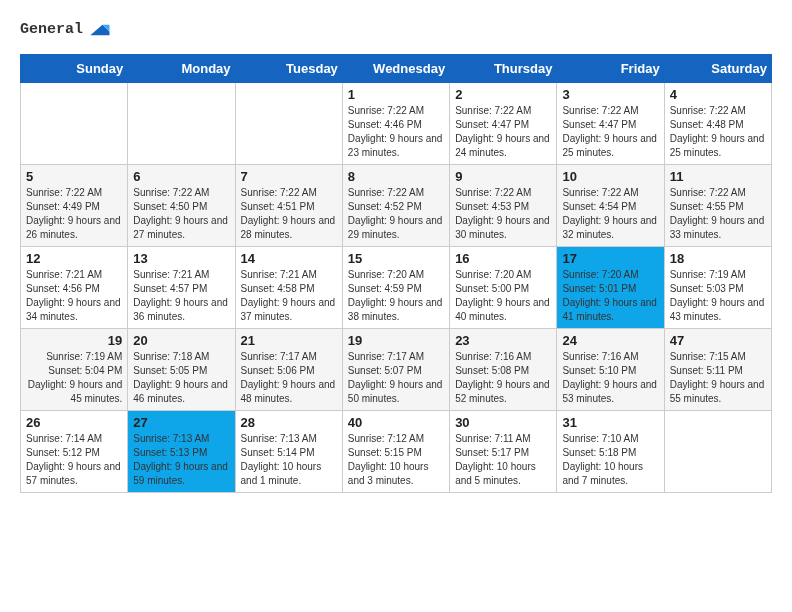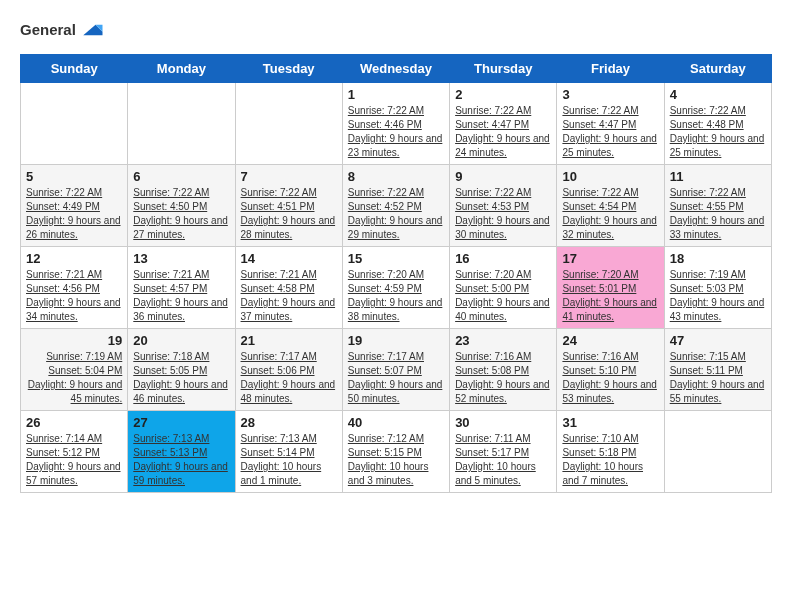--- a/index.html
+++ b/index.html
@@ -54,21 +54,21 @@
       width: 100%;
       border-collapse: collapse;
       border: 1px solid #bbb;
     }
     .calendar th {
       background: #1565c0;
       color: #fff;
       font-size: 13px;
       font-weight: bold;
       padding: 6px 4px;
-      text-align: center;
+      text-align: right;
       border: 1px solid #1565c0;
     }
     .calendar td {
       width: calc(100%/7);
       vertical-align: top;
       border: 1px solid #ccc;
       padding: 4px 5px;
       font-size: 10.5px;
       color: #222;
       min-height: 80px;
@@ -83,33 +83,32 @@
     .day-number {
       font-size: 13px;
       font-weight: bold;
       margin-bottom: 2px;
       color: #222;
     }
     .day-info {
       font-size: 10px;
       color: #333;
       line-height: 1.4;
-      text-decoration: underline;
     }
     .empty {
       background: #fff !important;
     }
   </style>
 </head>
 <body>
 
 <div class="page">
   <div class="header">
     <div class="logo">
-      <div style="display:flex;flex-direction:column;align-items:flex-end;">
+      <div style="display:flex;flex-direction:column;align-items:flex-end;font-family:Liberation Mono, monospace;">
         <div style="display:flex;align-items:center;">
           <span class="logo-text">
             <span class="general">General</span>
           </span>
           <svg class="logo-icon" viewBox="0 0 32 32" xmlns="http://www.w3.org/2000/svg">
             <polygon points="6,22 20,10 28,18 28,22" fill="#1565c0"></polygon>
             <polygon points="20,10 28,10 28,18" fill="#42a5f5"></polygon>
           </svg>
         </div>
         <span class="logo-text">
@@ -201,21 +200,21 @@
             <div class="day-info">Sunrise: 7:21 AM<br>Sunset: 4:58 PM<br>Daylight: 9 hours and 37 minutes.</div>
           </td>
           <td style="background: rgb(255, 255, 255);">
             <div class="day-number">15</div>
             <div class="day-info">Sunrise: 7:20 AM<br>Sunset: 4:59 PM<br>Daylight: 9 hours and 38 minutes.</div>
           </td>
           <td style="background: rgb(255, 255, 255);">
             <div class="day-number">16</div>
             <div class="day-info">Sunrise: 7:20 AM<br>Sunset: 5:00 PM<br>Daylight: 9 hours and 40 minutes.</div>
           </td>
-          <td style="background: #f9a8d4;">
+          <td style="background: #0ea5e9;">
             <div class="day-number">17</div>
             <div class="day-info">Sunrise: 7:20 AM<br>Sunset: 5:01 PM<br>Daylight: 9 hours and 41 minutes.</div>
           </td>
           <td style="background: rgb(255, 255, 255);">
             <div class="day-number">18</div>
             <div class="day-info">Sunrise: 7:19 AM<br>Sunset: 5:03 PM<br>Daylight: 9 hours and 43 minutes.</div>
           </td>
         </tr>
         <tr>
           <td style="background: rgb(245, 245, 245); text-align: right;">

